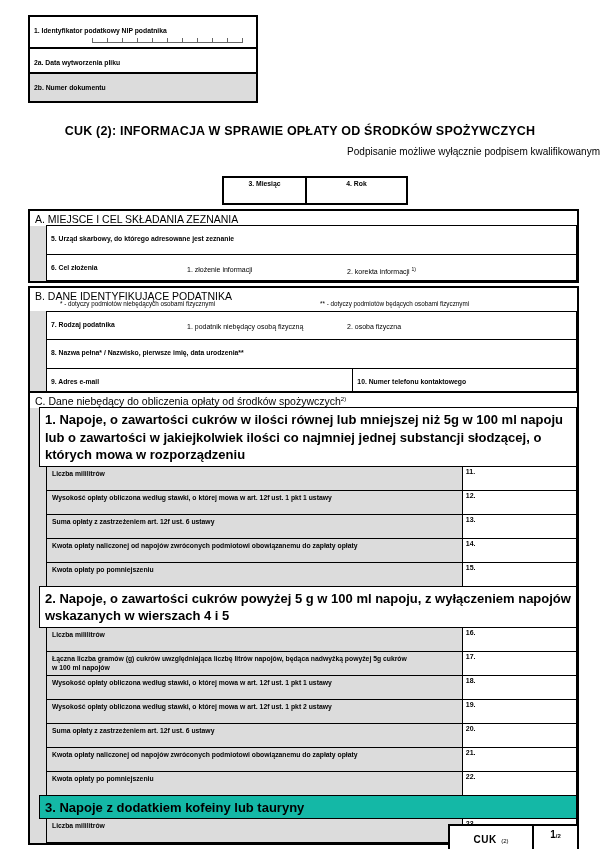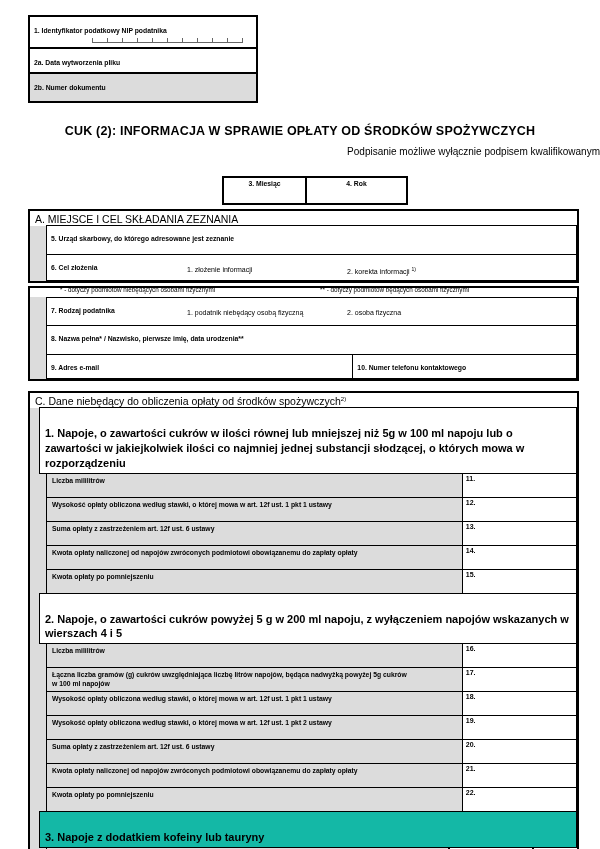--- a/index.html
+++ b/index.html
@@ -53,21 +53,21 @@
 
   .f5{height:26px;} .f6{height:23px;}
   .b-notes{position:relative;height:9px;font-size:6.3px;}
   .b-notes span{position:absolute;top:-2px;}
   .b-note1{left:30px;} .b-note2{left:290px;}
   .f7{height:25px;} .f8{height:26px;} .f9row .field{height:21px;}
   .f9{flex:0 0 56% !important;} .f10{flex:1;}
 
   
   .sub-header{position:relative;z-index:2;border:1px solid #000;background:#fff;
-              font-size:11px;font-weight:bold;padding:18px 5px 2px 5px;
+              font-size:13px;font-weight:bold;padding:3px 5px 2px 5px;
               margin:-1px 0 0 -7px;min-height:11px;line-height:1.35;}
   .sub-header.shaded{background:#14b8a6;}
   .c-row{display:flex;margin-top:-1px;min-height:25px;}
   .c-label{flex:0 0 78.5%;background:#dcdcdc;border:1px solid #000;
            padding:2px 5px;font-size:6.8px;font-weight:bold;
            white-space:pre-line;line-height:1.35;box-sizing:border-box;}
   .c-num{flex:1;background:#fff;border:1px solid #000;margin-left:-1px;
          padding:1px 3px;font-size:7px;font-weight:bold;}
 
   
@@ -130,20 +130,21 @@
         <div class="field f6">
           <span class="lbl">6. Cel złożenia</span>
           <span class="opt" style="left:140px"><span>1. złożenie informacji</span></span>
           <span class="opt" style="left:300px"><span>2. korekta informacji</span> <sup>1)</sup></span>
         </div>
       </div>
     </div>
   </div>
 
   <div class="section" id="section-b">
+    <div class="sec-title" style="padding-bottom:0">B. DANE IDENTYFIKUJĄCE PODATNIKA</div>
     <div class="b-notes">
       <span class="b-note1">* - dotyczy podmiotów niebędących osobami fizycznymi</span>
       <span class="b-note2">** - dotyczy podmiotów będących osobami fizycznymi</span>
     </div>
     <div class="sec-body">
       <div class="strip"></div>
       <div class="fields">
         <div class="field f7" style="margin-top:0">
           <span class="lbl">7. Rodzaj podatnika</span>
           <span class="opt" style="left:140px"><span>1. podatnik niebędący osobą fizyczną</span></span>
@@ -185,21 +186,21 @@
             <div class="c-num">13.</div>
           </div>
           <div class="c-row">
             <div class="c-label">Kwota opłaty naliczonej od napojów zwróconych podmiotowi obowiązanemu do zapłaty opłaty</div>
             <div class="c-num">14.</div>
           </div>
           <div class="c-row">
             <div class="c-label">Kwota opłaty po pomniejszeniu</div>
             <div class="c-num">15.</div>
           </div>
-          <div class="sub-header">2. Napoje, o zawartości cukrów powyżej 5 g w 200 ml napoju, z wyłączeniem napojów wskazanych w wierszach 4 i 5</div>
+          <div class="sub-header">2. Napoje, o zawartości cukrów powyżej 5 g w 100 ml napoju, z wyłączeniem napojów wskazanych w wierszach 4 i 5</div>
           <div class="c-row">
             <div class="c-label">Liczba mililitrów</div>
             <div class="c-num">16.</div>
           </div>
           <div class="c-row">
             <div class="c-label">Łączna liczba gramów (g) cukrów uwzględniająca liczbę litrów napojów, będąca nadwyżką powyżej 5g cukrów
 w 100 ml napojów</div>
             <div class="c-num">17.</div>
           </div>
           <div class="c-row">

